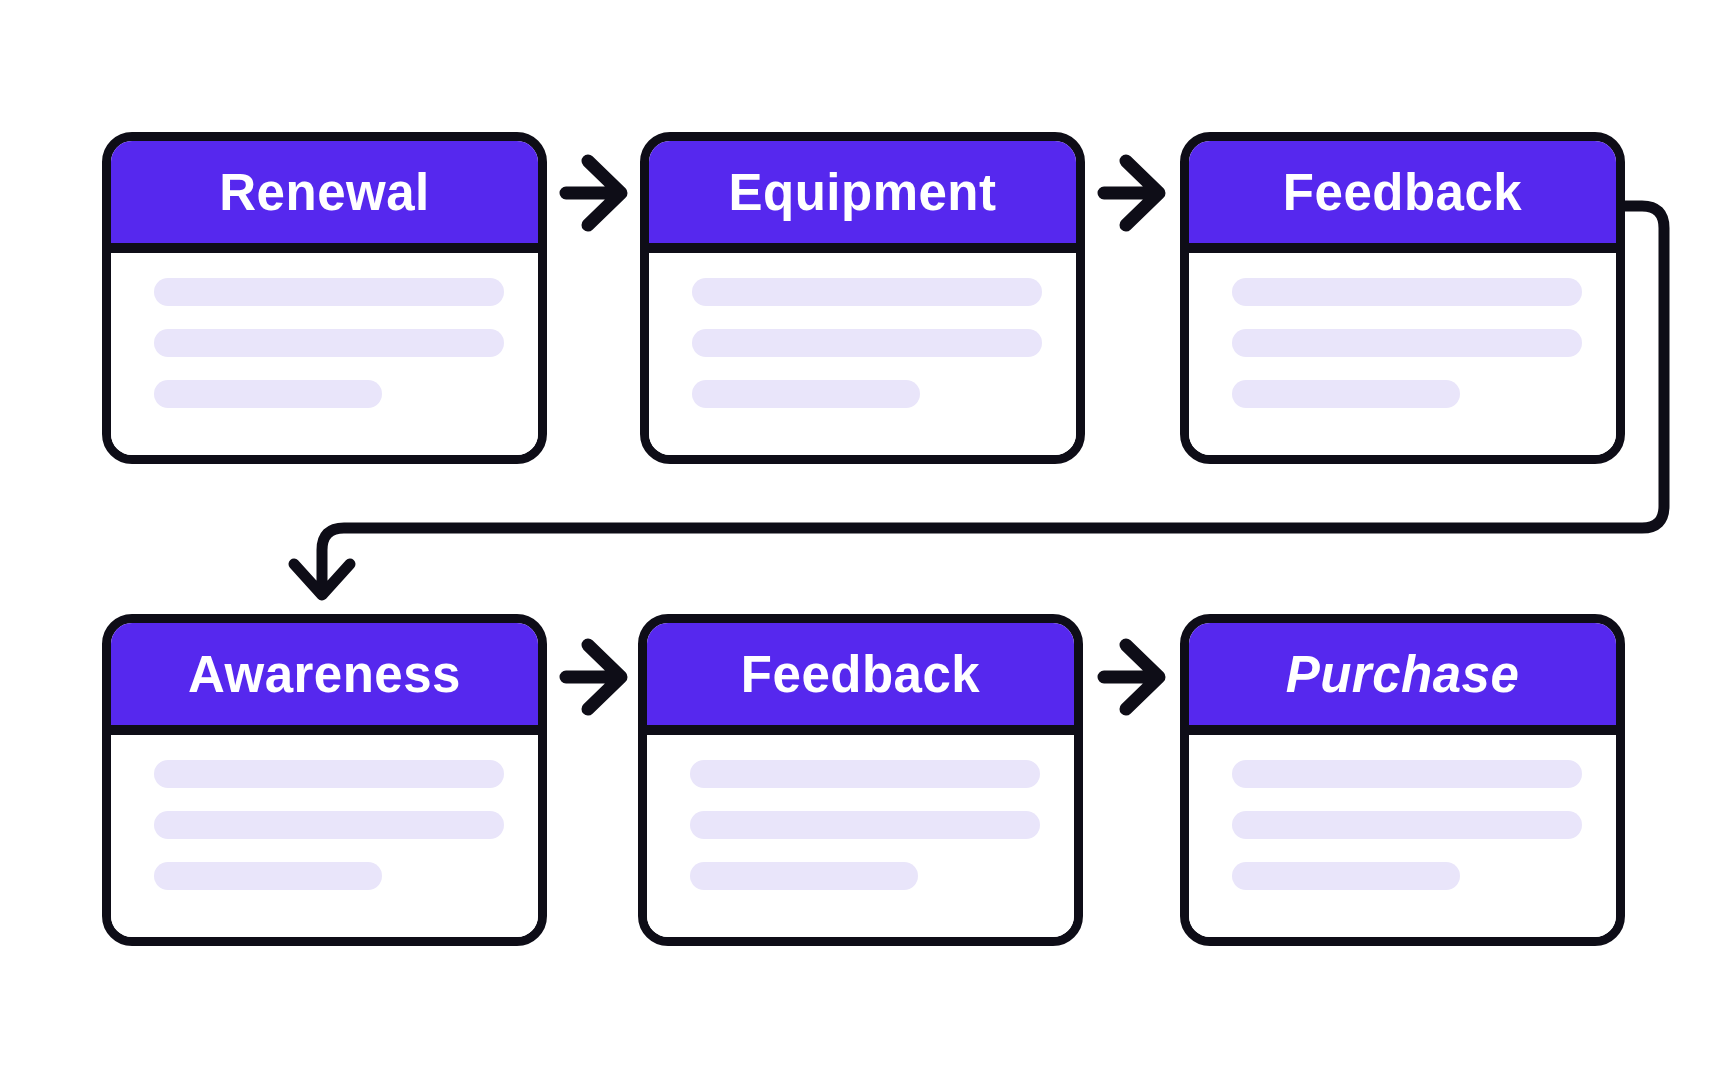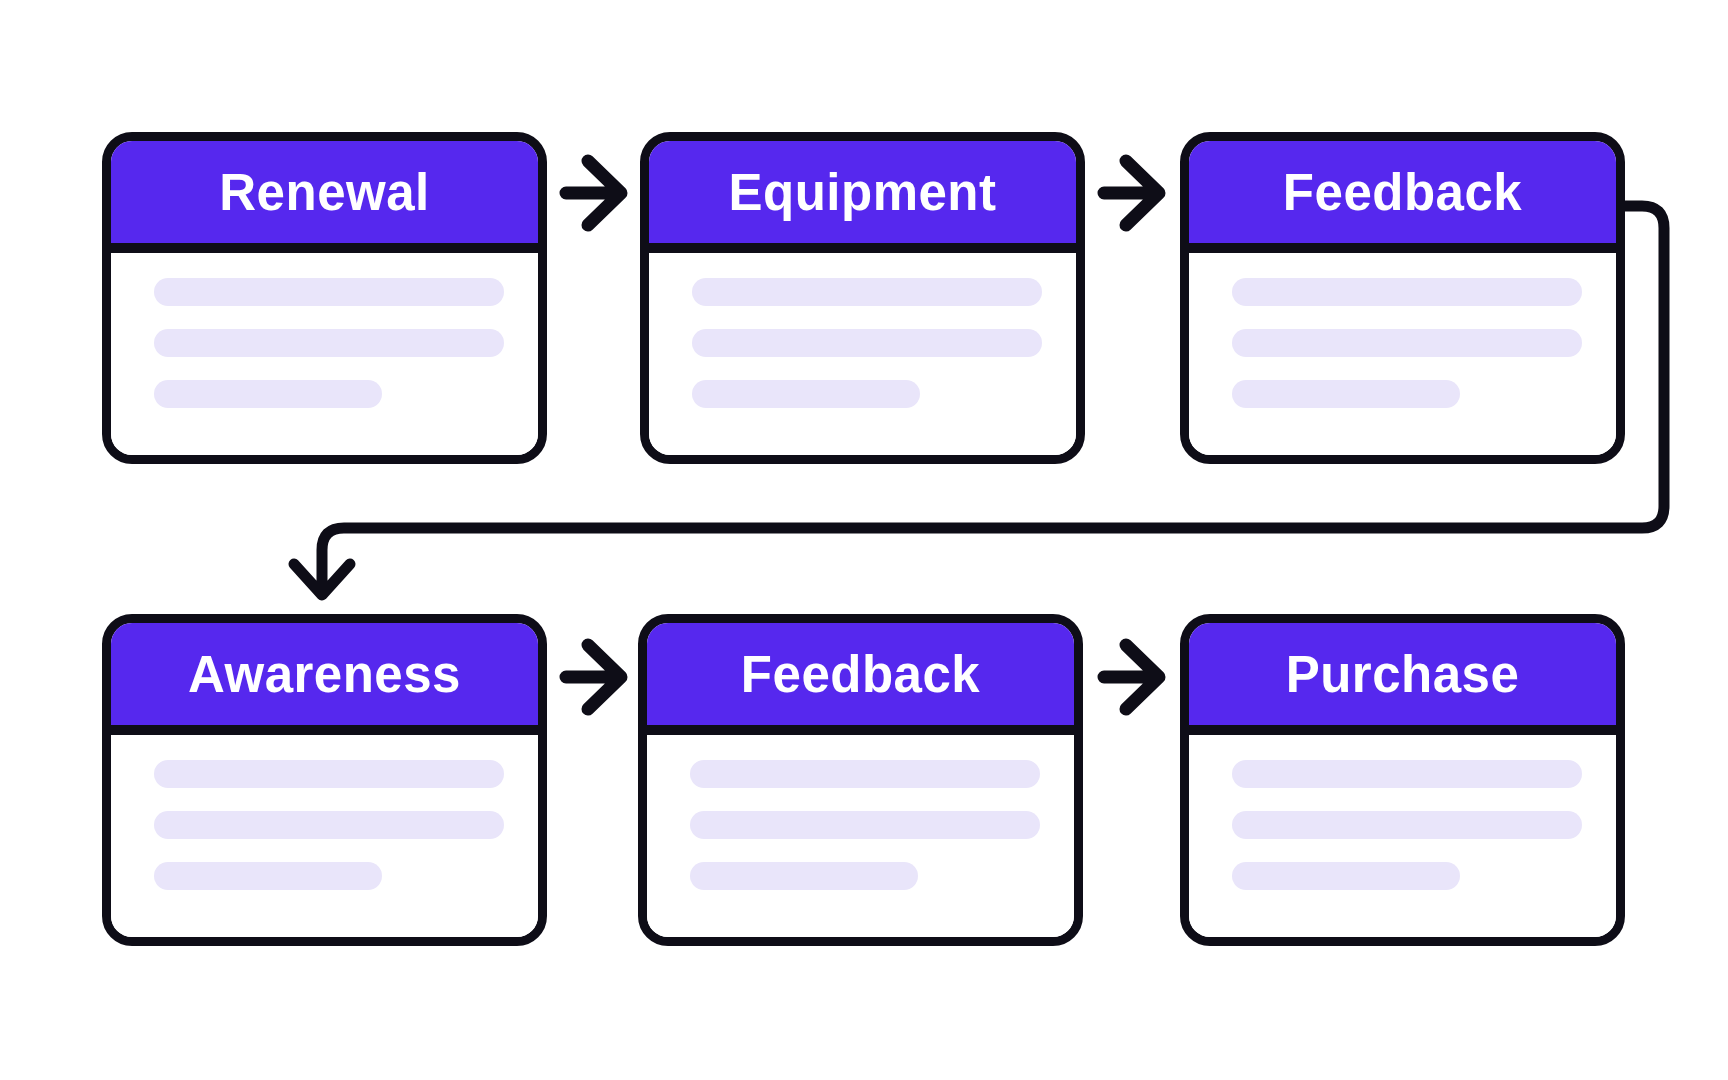--- a/index.html
+++ b/index.html
@@ -74,21 +74,21 @@
     background: var(--placeholder_fill, #E9E5FA);
     width: 350px;
   }
   .bar + .bar { margin-top: 23px; }
   .bar.short { width: 228px; }
   #card-0 { left: 102px;  top: 132px; }
   #card-1 { left: 640px;  top: 132px; }
   #card-2 { left: 1180px; top: 132px; }
   #card-3 { left: 102px;  top: 614px; }
   #card-4 { left: 638px;  top: 614px; }
-  #card-5 { left: 1180px; top: 614px; }
+  #card-5 { left: 1180px; top: 614px; font-style: italic; }
 </style>
 </head>
 <body>
 
 <div class="canvas">
 
   <svg class="connector-layer" viewBox="0 0 1728 1080">
     <path class="small-arrow" d="M566 193 H618 M588 161 L621 193 L588 225"></path>
     <path class="small-arrow" d="M1104 193 H1156 M1126 161 L1159 193 L1126 225"></path>
     <path class="elbow" d="M1600 206 H1642 Q1664 206 1664 228 V506 Q1664 528 1642 528 H344 Q322 528 322 550 V590 M294 564 L322 595 L350 564"></path>

